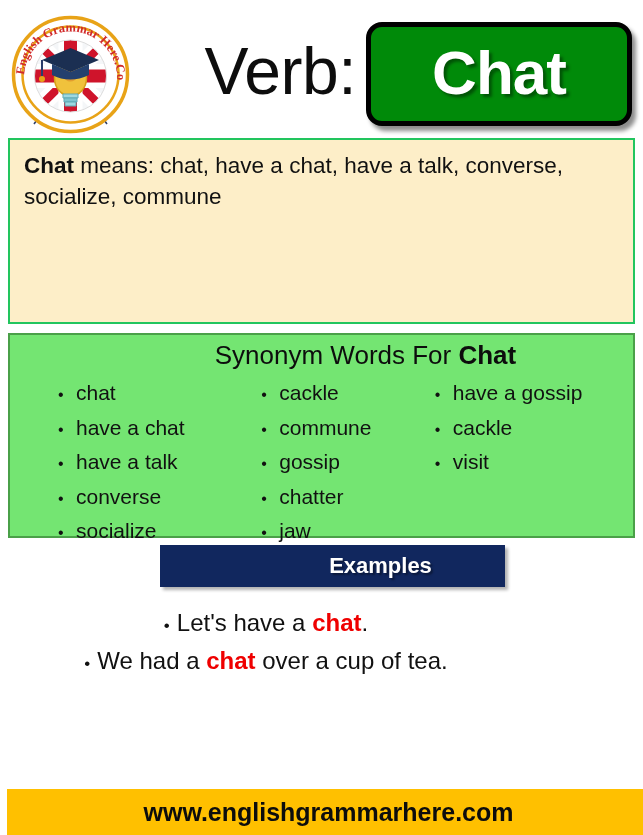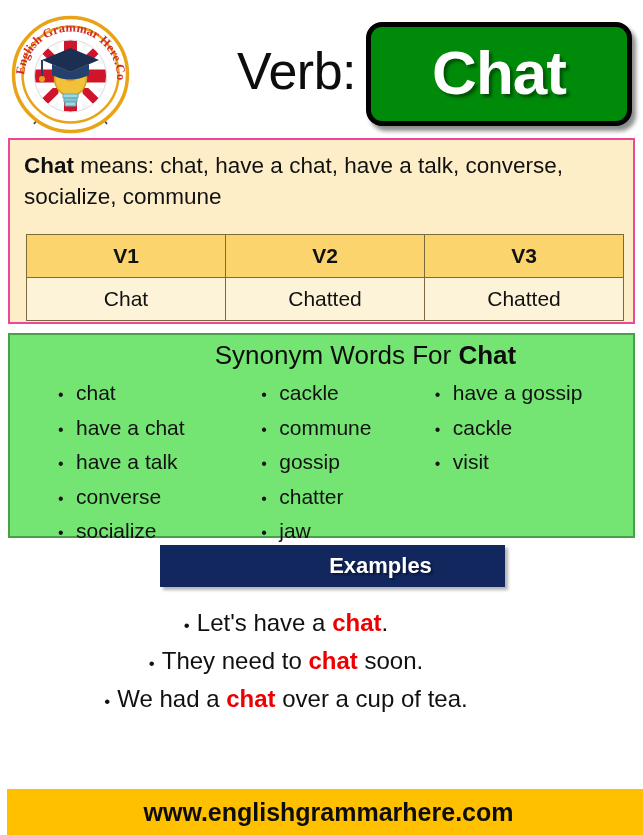--- a/index.html
+++ b/index.html
@@ -25,21 +25,21 @@
   .logo {
     position: absolute;
     left: 8px; top: 12px;
     width: 125px; height: 125px;
   }
   .verb-label {
     position: absolute;
     left: 160px; top: 36px;
     width: 196px;
     text-align: right;
-    font-size: 52px;
+    font-size: 66px;
     line-height: 70px;
     color: #0d0d0d;
     letter-spacing: -0.5px;
   }
   .verb-chip {
     position: absolute;
     left: 366px; top: 22px;
     width: 266px; height: 104px;
     background: #008a09;
     border: 5px solid #000000;
@@ -62,21 +62,21 @@
     padding-bottom: 4px;
     box-sizing: border-box;
   }
 
   
   .meaning-panel {
     position: absolute;
     left: 8px; top: 138px;
     width: 627px; height: 186px;
     background: #fdeec8;
-    border: 2px solid #ec4899;
+    border: 2px solid #22c55e;
     box-sizing: border-box;
   }
   .means-line {
     position: absolute;
     left: 14px; top: 10px;
     width: 600px;
     font-size: 22.5px;
     line-height: 31px;
     color: #111111;
   }
@@ -170,21 +170,20 @@
     font-size: 22px;
     font-weight: bold;
     color: #ffffff;
     text-shadow: 2px 2px 2px rgba(0,0,0,0.40);
     margin-left: 48px;
   }
   .examples-list {
     position: absolute;
     left: 0; top: 605px;
     width: 532px;
-    margin-left: 20px;
   }
   .example-item {
     text-align: center;
     font-size: 24px;
     line-height: 35px;
     color: #111111;
   }
   .example-item .bullet {
     font-size: 17px;
     margin-right: 7px;
@@ -284,36 +283,20 @@
   <div class="verb-chip">
     <div class="verb-chip-text">Chat</div>
   </div>
 </div>
 
 <div class="meaning-panel">
   <div class="means-line">
     <b>Chat</b><span> means: </span><span>chat, have a chat, have a talk, converse, socialize, commune</span>
   </div>
 
-  <table class="vtable">
-    <thead>
-      <tr>
-        <th>V1</th>
-        <th>V2</th>
-        <th>V3</th>
-      </tr>
-    </thead>
-    <tbody>
-      <tr>
-        <td>Chat</td>
-        <td>Chatted</td>
-        <td>Chatted</td>
-      </tr>
-    </tbody>
-  </table>
 </div>
 
 <div class="syn-panel">
   <div class="syn-title">
     <span>Synonym Words For </span><b>Chat</b>
   </div>
   <div class="syn-cols">
     <div class="syn-col c1">
       <div class="syn-item">
           <span class="syn-bullet">•</span>
@@ -377,22 +360,19 @@
 
 <div class="examples-banner">
   <div class="examples-banner-text">Examples</div>
 </div>
 
 <div class="examples-list">
   <div class="example-item">
     <span class="bullet">•</span><span>Let's have a </span><b>chat</b><span>.</span>
   </div>
   <div class="example-item">
-    <span class="bullet">•</span><span>They need to </span><b>chat</b><span> soon.</span>
-  </div>
-  <div class="example-item">
     <span class="bullet">•</span><span>We had a </span><b>chat</b><span> over a cup of tea.</span>
   </div>
 </div>
 
 <div class="footer">
   <div class="footer-text">www.englishgrammarhere.com</div>
 </div>
 
 </body></html>

